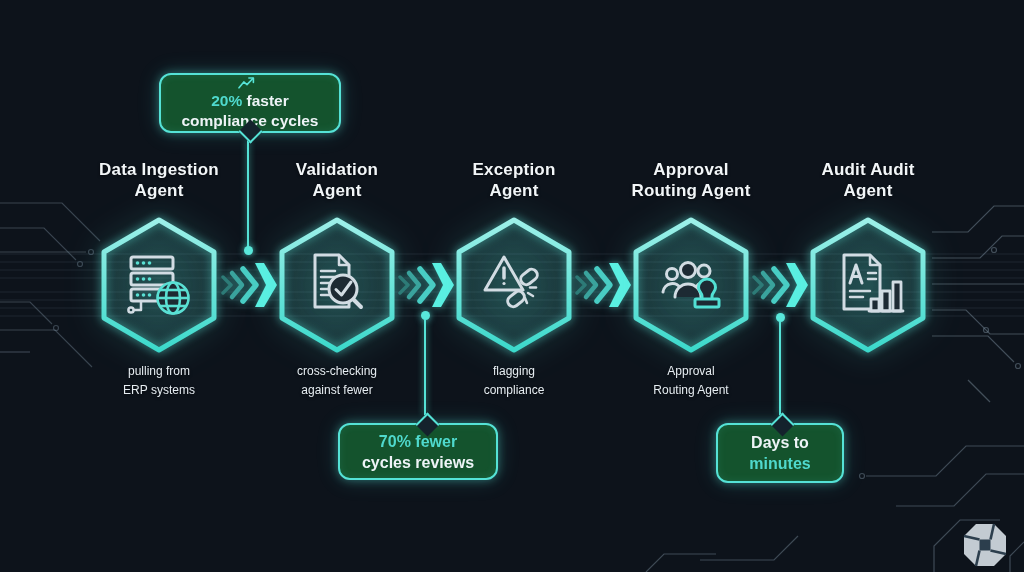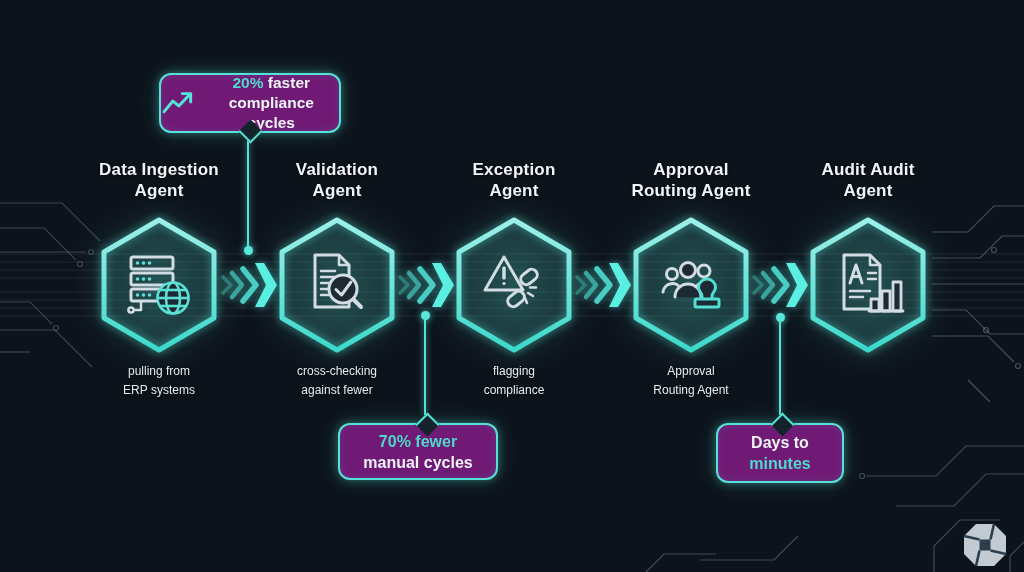--- a/index.html
+++ b/index.html
@@ -24,23 +24,23 @@
     font-size:12px;font-weight:400;line-height:19px;
     text-shadow:0 1px 3px rgba(0,0,0,.5);
   }
   .hex-wrap{position:absolute;width:124px;height:140px;}
   .hex-outline{filter:drop-shadow(0 0 5px rgba(94,232,219,.65)) drop-shadow(0 0 16px rgba(94,232,219,.30));}
   .hex-icon{position:absolute;left:24px;top:32px;}
   .chev{filter:drop-shadow(0 0 4px rgba(90,240,226,.55));}
   
   .callout{
     position:absolute;box-sizing:border-box;border:2px solid #55e2d6;border-radius:12px;
-    background:#701a75;box-shadow:0 0 10px rgba(85,226,214,.40),0 0 22px rgba(85,226,214,.18),inset 0 0 8px rgba(85,226,214,.12);
+    background:#14532d;box-shadow:0 0 10px rgba(85,226,214,.40),0 0 22px rgba(85,226,214,.18),inset 0 0 8px rgba(85,226,214,.12);
     display:flex;align-items:center;justify-content:center;
-    color:#eef4f7;text-align:center;
+    color:#eef4f7;text-align:center;flex-direction:column;
   }
   .callout .txt{line-height:20px;font-size:15.5px;font-weight:600;}
   .callout .big{font-size:16px;font-weight:700;line-height:21px;}
   .teal{color:#4fd9cd;}
   .pointer{
     position:absolute;width:15px;height:15px;background:#14222c;transform:rotate(45deg);
   }
   .pointer-bottom{bottom:-9px;border-right:2px solid #55e2d6;border-bottom:2px solid #55e2d6;}
   .pointer-top{top:-9px;border-left:2px solid #55e2d6;border-top:2px solid #55e2d6;}
   .connector{
@@ -321,21 +321,21 @@
       <div>compliance cycles</div>
     </div>
   </div>
 
   <div class="node-dot" style="left:420.5px;top:310.5px"></div>
   <div class="connector" style="left:424px;top:319px;height:96px"></div>
   <div class="callout" style="left:338px;top:423px;width:160px;height:57px">
     <div class="pointer pointer-top" style="left:79px"></div>
     <div class="big">
       <div class="teal">70% fewer</div>
-      <div>manual cycles</div>
+      <div>cycles reviews</div>
     </div>
   </div>
 
   <div class="node-dot" style="left:775.5px;top:312.5px"></div>
   <div class="connector" style="left:779px;top:321px;height:94px"></div>
   <div class="callout" style="left:716px;top:423px;width:128px;height:60px">
     <div class="pointer pointer-top" style="left:56px"></div>
     <div class="big">
       <div>Days to</div>
       <div class="teal">minutes</div>

